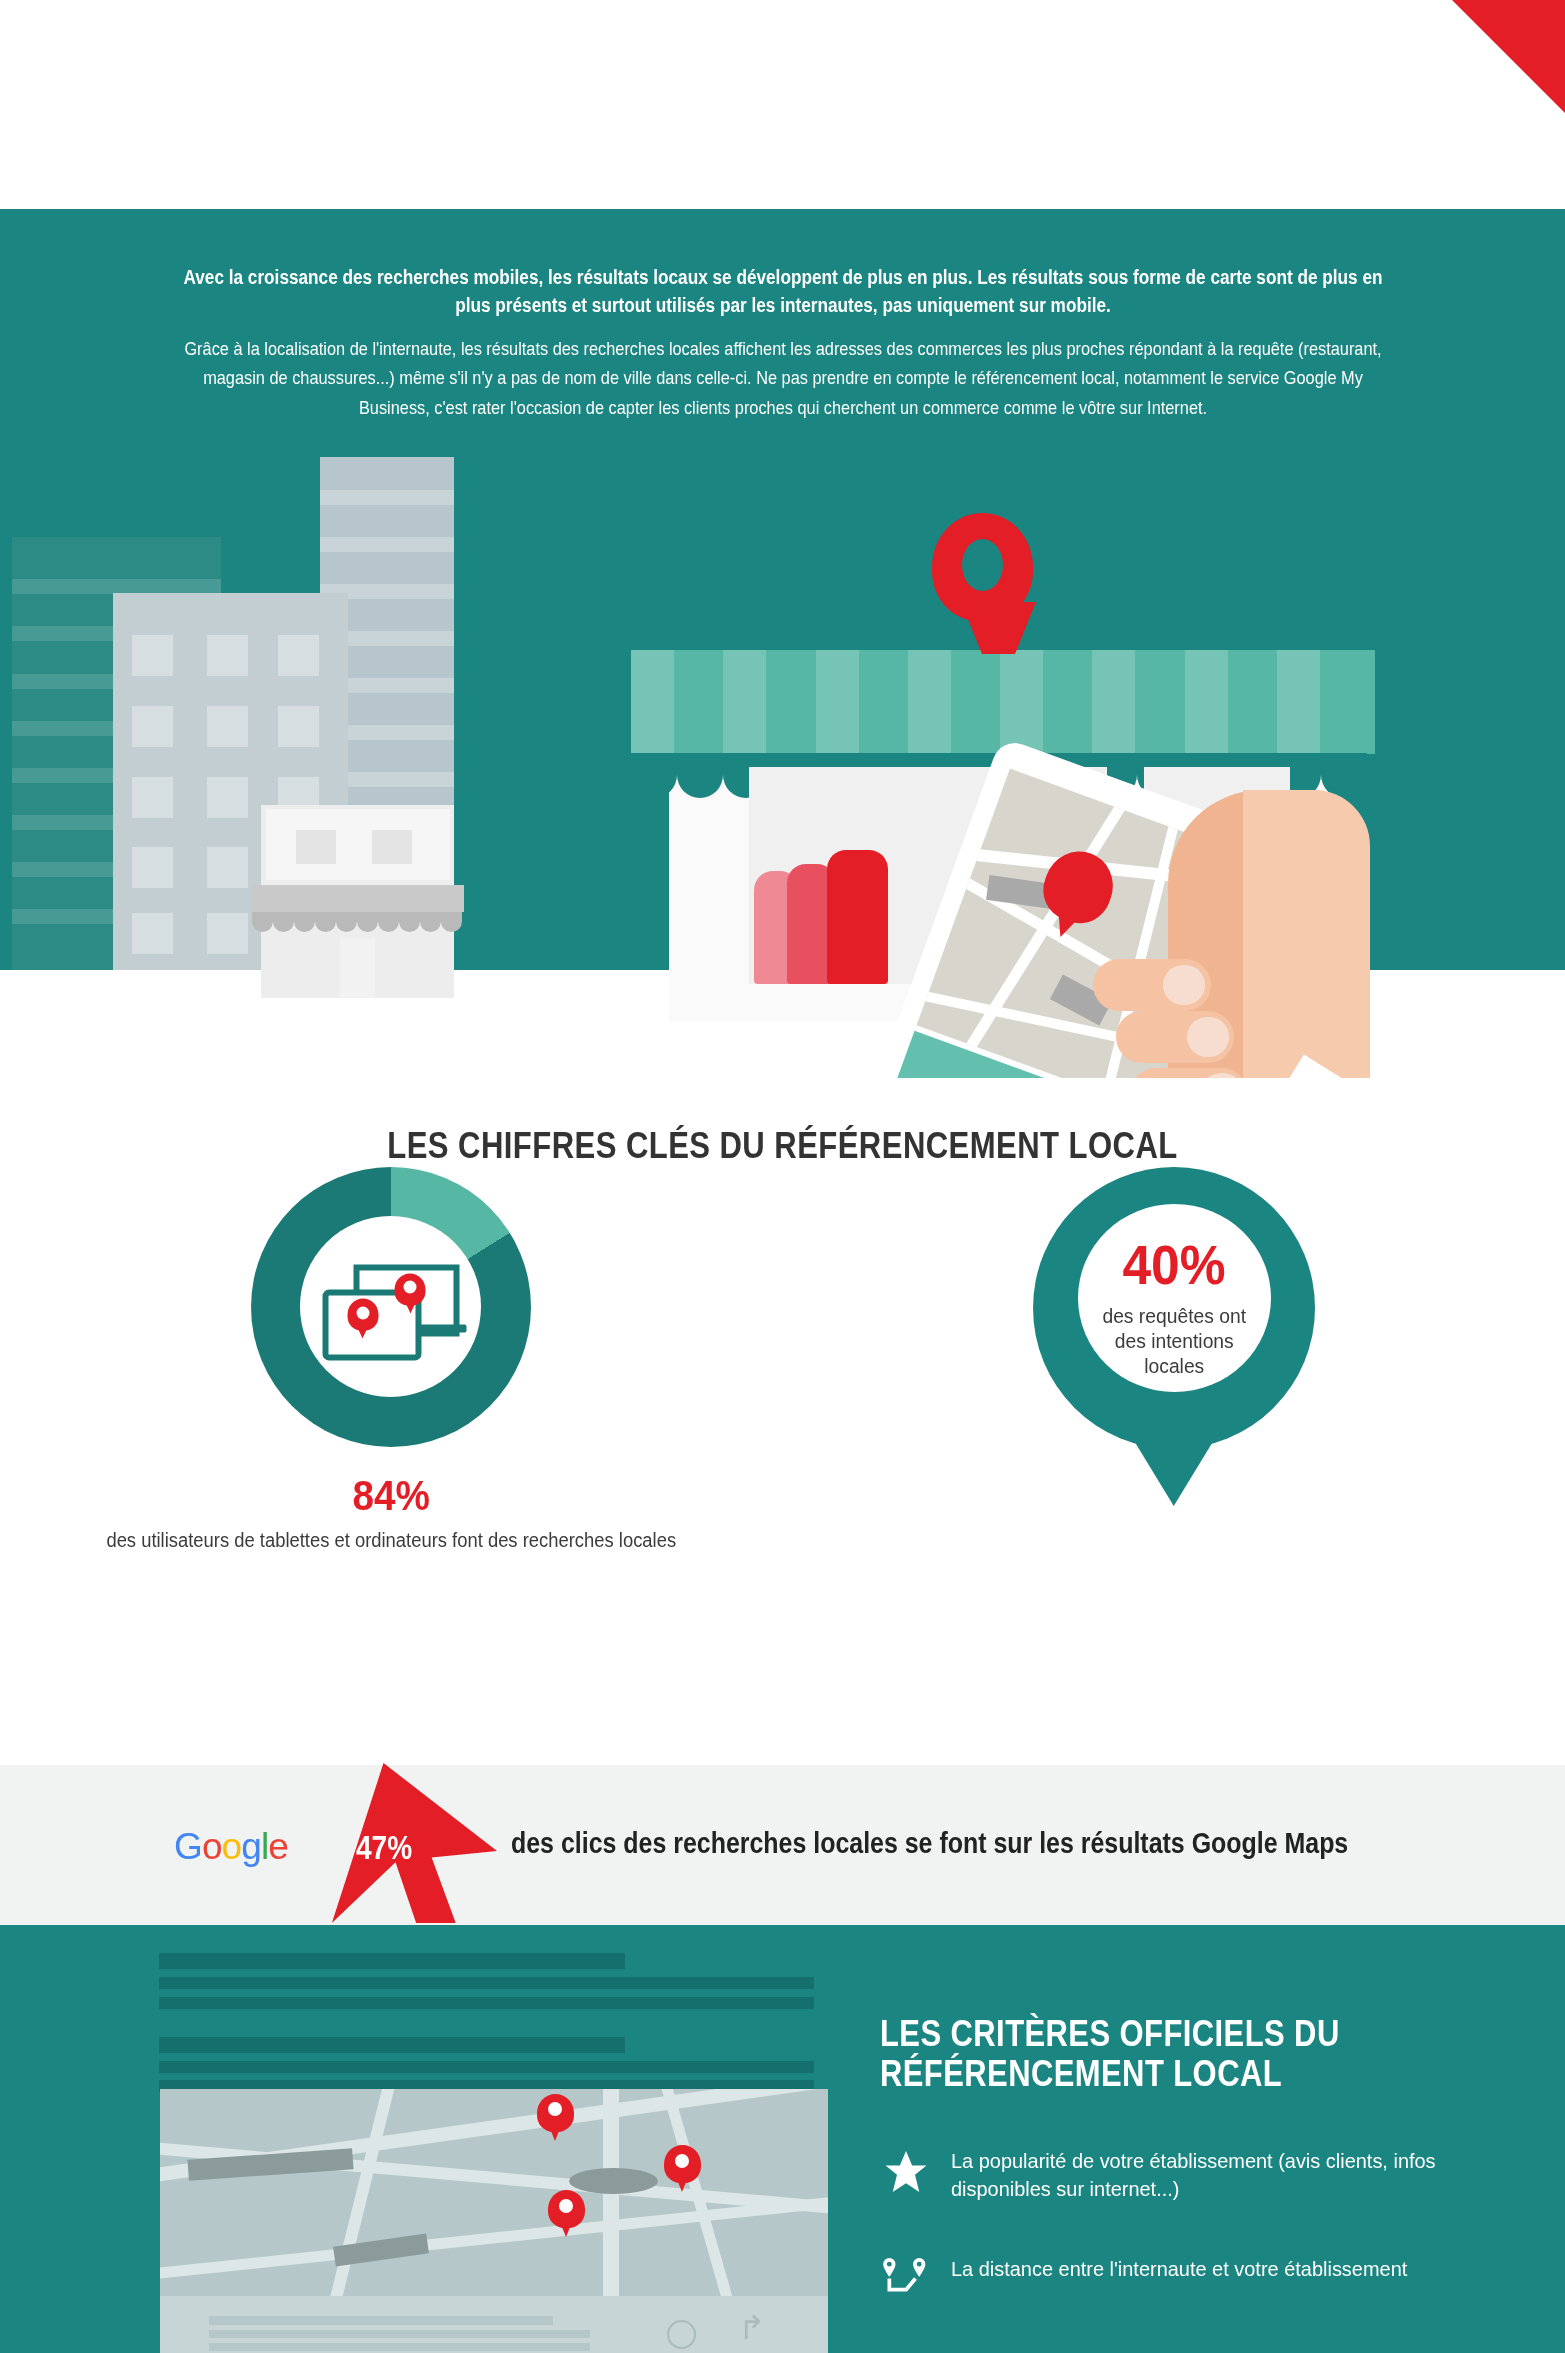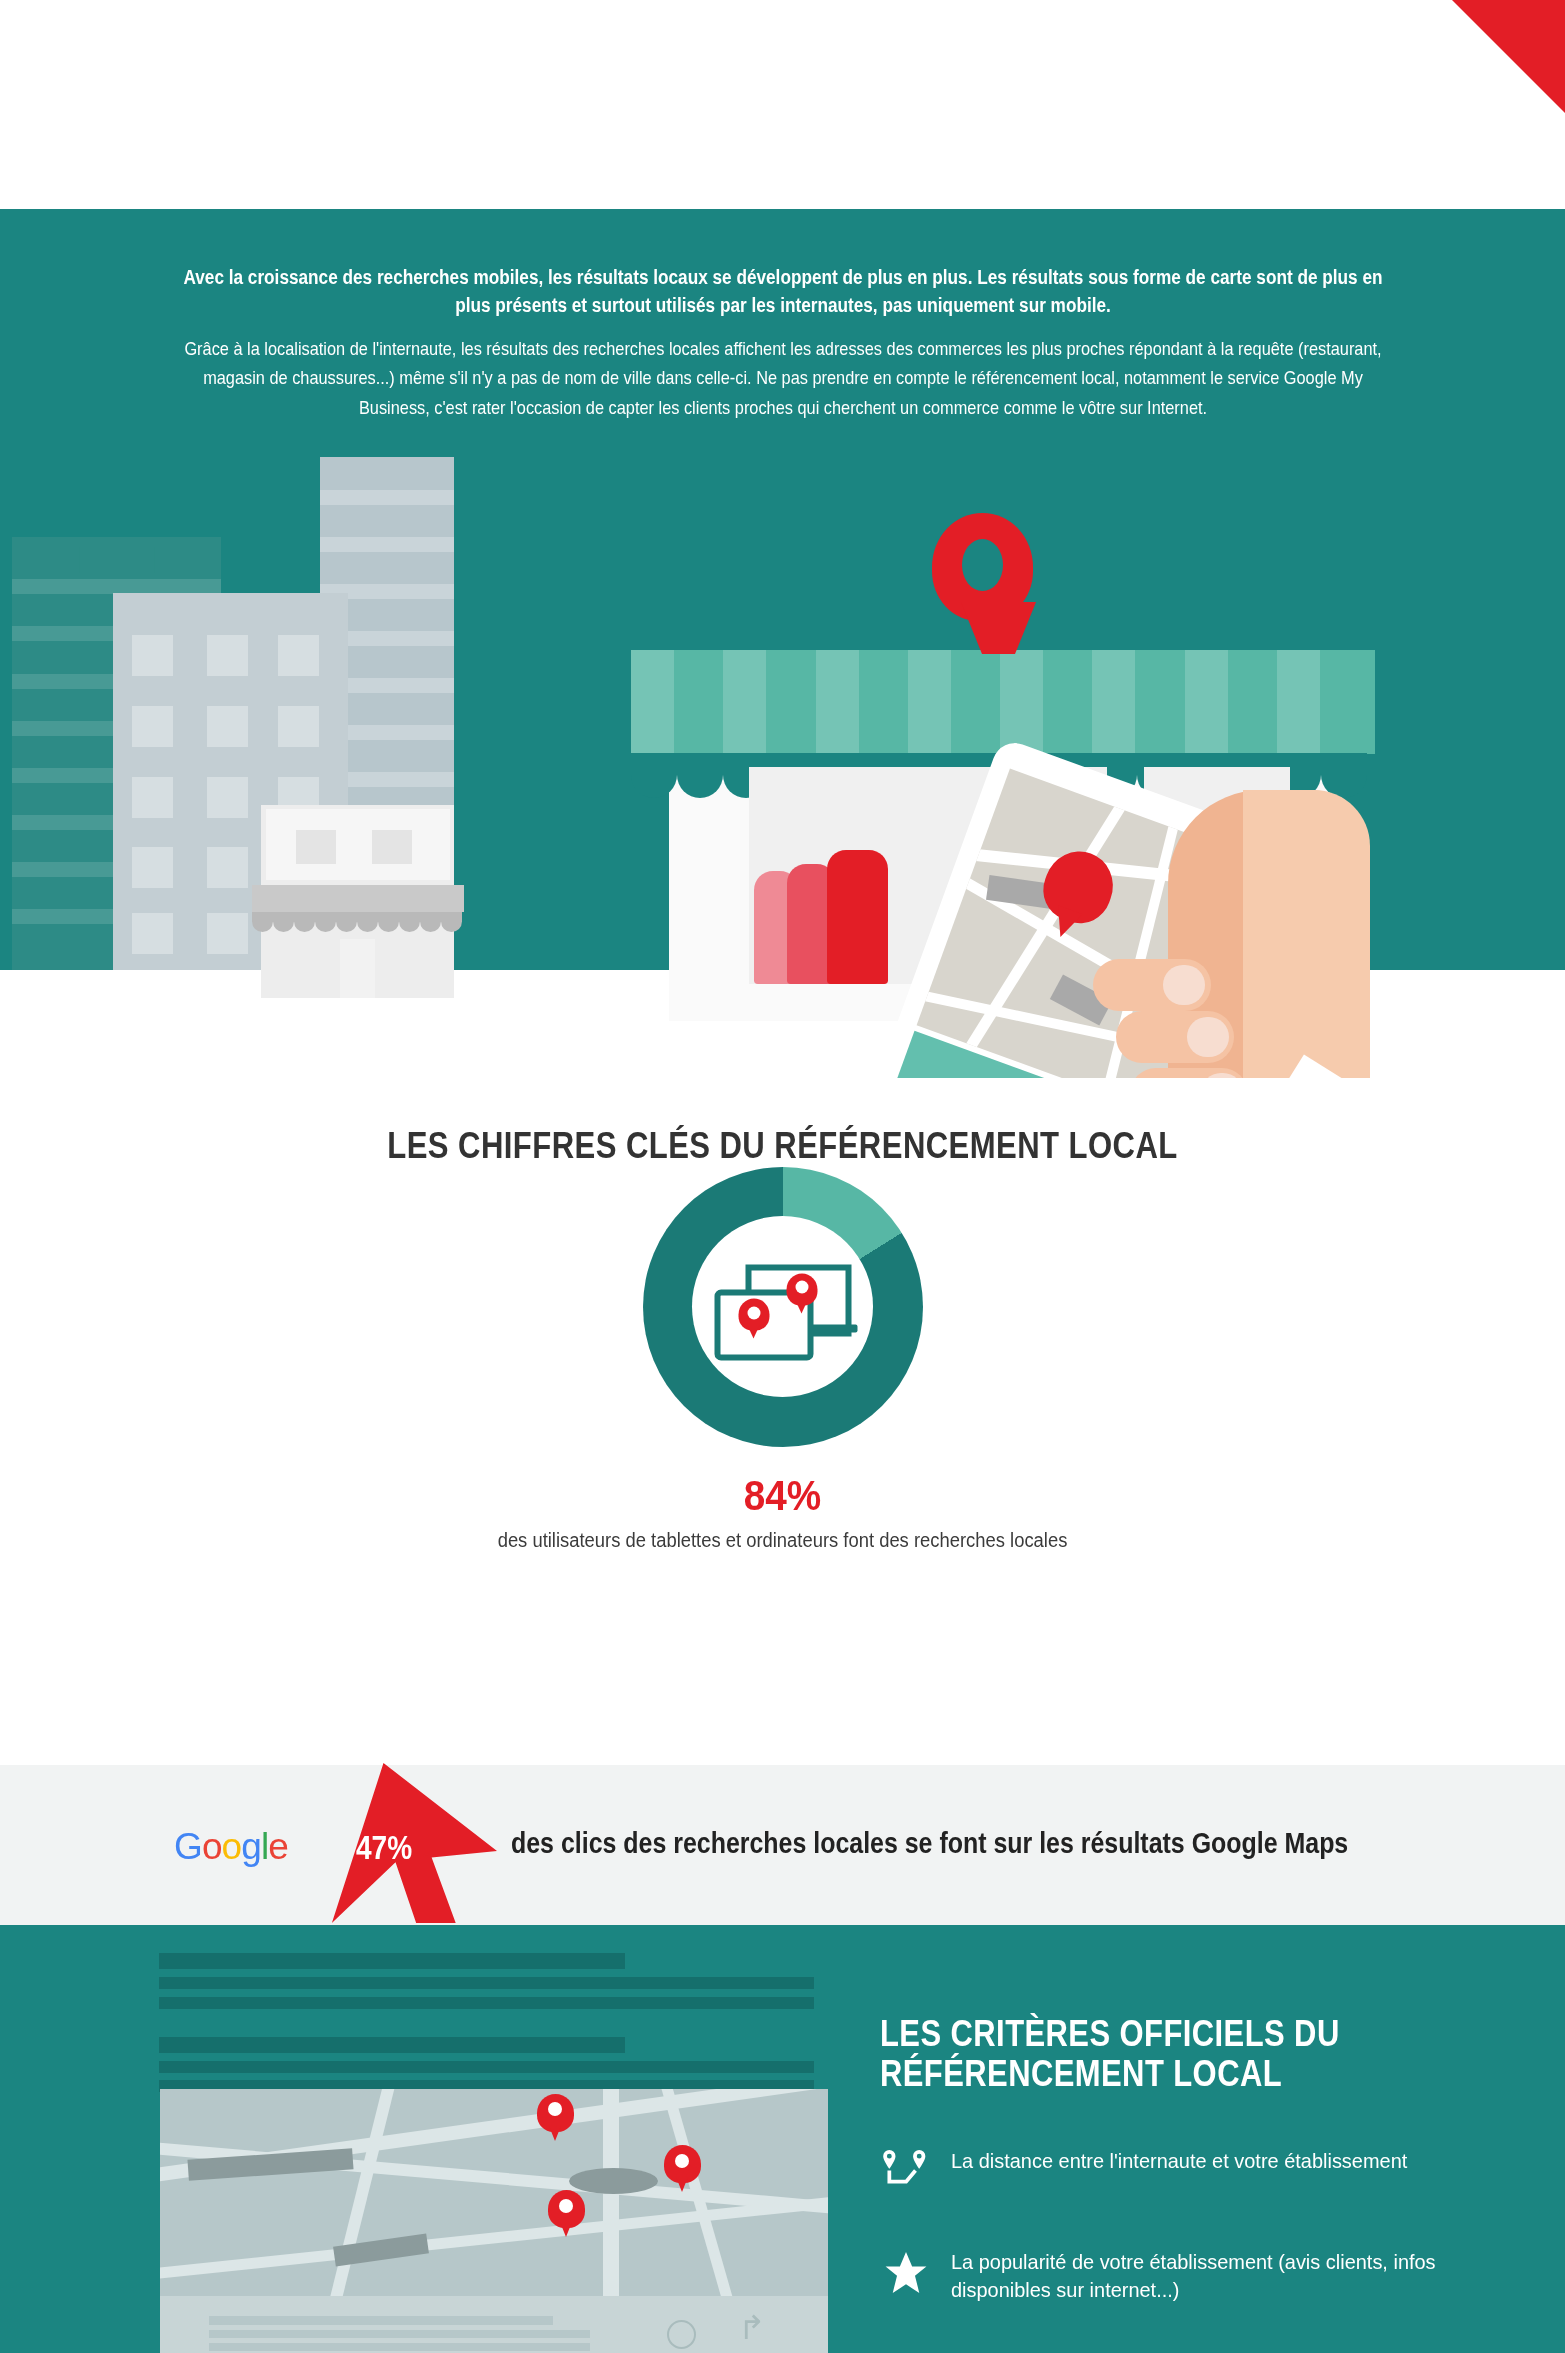--- a/index.html
+++ b/index.html
@@ -340,20 +340,29 @@
                 <div class="h"></div>
                 <div class="t"></div>
                 <div class="o"></div>
               </div>
           </div>
         </div>
         <div class="pct">84%</div>
         <div class="cap">des utilisateurs de tablettes et ordinateurs font des recherches locales</div>
       </div>
 
+      <div class="stat">
+        <div class="bigmappin">
+          <div class="bmp-tail"></div>
+          <div class="bmp-circ"></div>
+          <div class="bmp-hole"></div>
+          <div class="bmp-pct">40%</div>
+          <div class="bmp-txt">des requêtes ont des intentions locales</div>
+        </div>
+      </div>
 
     </div>
   </div>
 
   <div class="band-grey">
     
   </div>
   <div class="glogo">
     <span>G</span><span>o</span><span>o</span><span>g</span><span>l</span><span>e</span>
   </div>
@@ -407,35 +416,35 @@
         <div class="arrow-ic" style="left:578px;top:222px">↱</div>
 
       </div>
     </div>
 
     <div class="crit-right">
       <div class="crit-title">LES CRITÈRES OFFICIELS DU RÉFÉRENCEMENT LOCAL</div>
 
       <div class="crit-item">
         <div class="crit-ic">
+          <svg width="52" height="49" viewBox="0 0 24 24">
+              <path fill="#fff" d="M12 2l3 7h7l-5.6 4.6L18.5 22 12 17.8 5.5 22l2.1-8.4L2 9h7z"></path>
+            </svg>
+        </div>
+        <div class="crit-tx">La popularité de votre établissement (avis clients, infos disponibles sur internet...)</div>
+      </div>
+
+      <div class="crit-item">
+        <div class="crit-ic">
           <svg width="56" height="47" viewBox="0 0 30 24">
             <path fill="#fff" d="M5 1a3.3 3.3 0 00-3.3 3.3C1.7 6.6 5 11 5 11s3.3-4.4 3.3-6.7A3.3 3.3 0 005 1zm0 4.6a1.3 1.3 0 110-2.6 1.3 1.3 0 010 2.6z"></path>
             <path fill="#fff" d="M21 1a3.3 3.3 0 00-3.3 3.3C17.7 6.6 21 11 21 11s3.3-4.4 3.3-6.7A3.3 3.3 0 0021 1zm0 4.6a1.3 1.3 0 110-2.6 1.3 1.3 0 010 2.6z"></path>
             <path fill="none" stroke="#fff" stroke-width="2" d="M5 12v6h9l5-6"></path>
           </svg>
         </div>
         <div class="crit-tx">La distance entre l'internaute et votre établissement</div>
       </div>
 
-      <div class="crit-item">
-        <div class="crit-ic">
-          <svg width="52" height="49" viewBox="0 0 24 24">
-              <path fill="#fff" d="M12 2l3 7h7l-5.6 4.6L18.5 22 12 17.8 5.5 22l2.1-8.4L2 9h7z"></path>
-            </svg>
-        </div>
-        <div class="crit-tx">La popularité de votre établissement (avis clients, infos disponibles sur internet...)</div>
-      </div>
-
     </div>
   </div>
 
 </div>
 
 
 </body></html>

